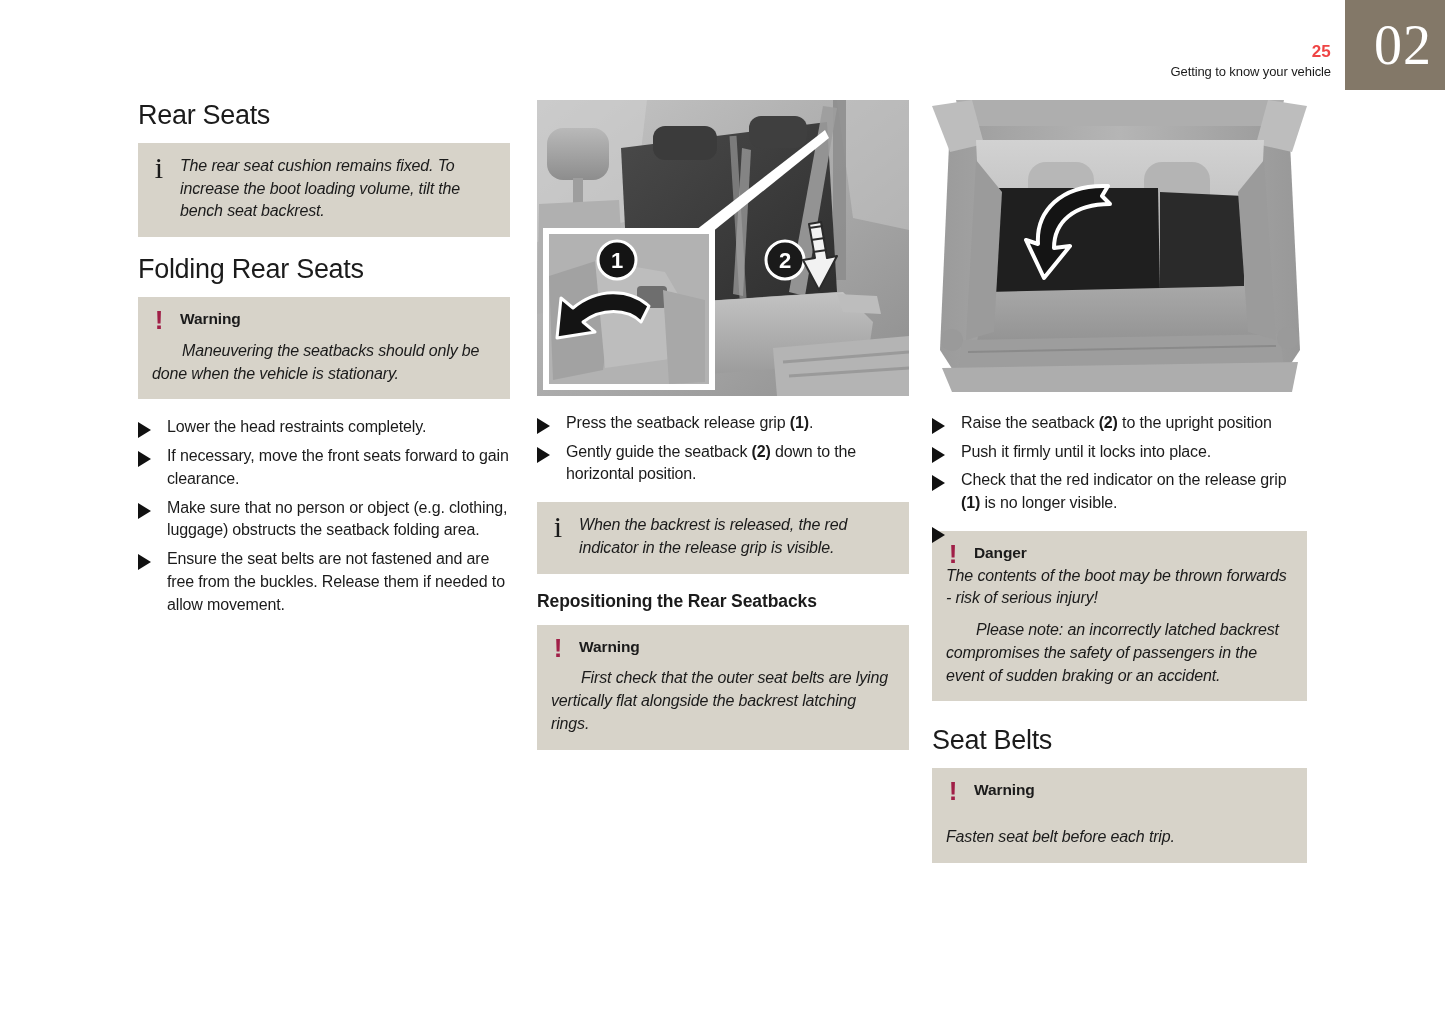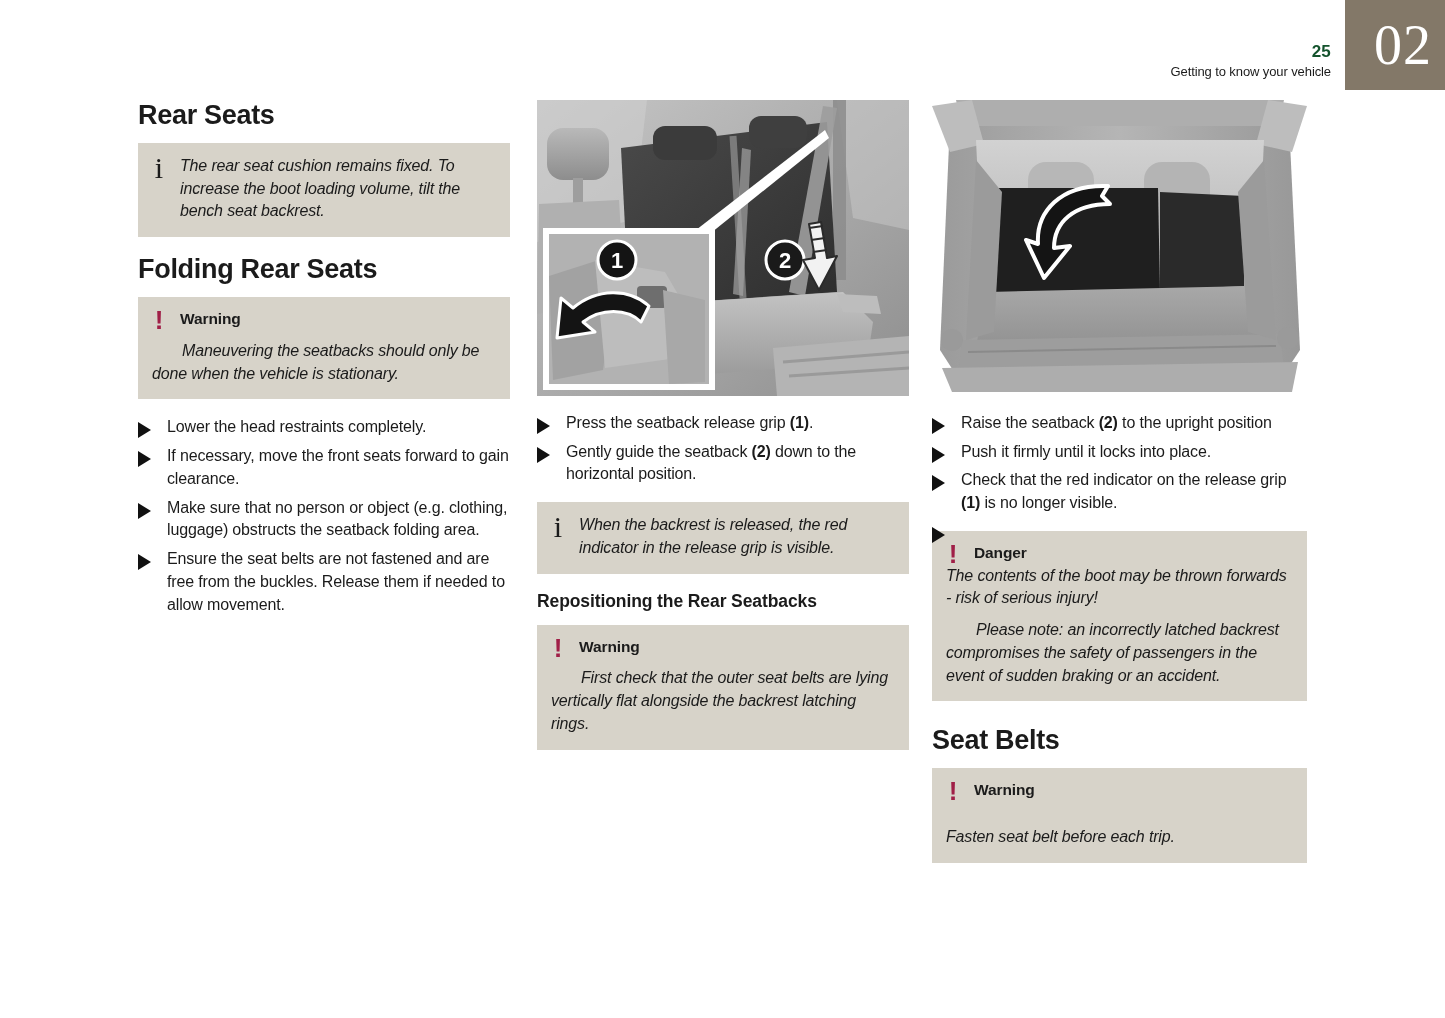--- a/index.html
+++ b/index.html
@@ -34,21 +34,21 @@
     color: #ffffff;
     line-height: 1;
     letter-spacing: 1px;
   }
   .page-number {
     position: absolute;
     right: 114px;
     top: 42px;
     font-size: 17px;
     font-weight: bold;
-    color: #14532d;
+    color: #ef4444;
     letter-spacing: .2px;
   }
   .chapter-title {
     position: absolute;
     right: 114px;
     top: 64px;
     font-size: 13px;
     color: #1b1b1b;
     white-space: nowrap;
     letter-spacing: -.1px;
@@ -59,21 +59,21 @@
     position: absolute;
     top: 100px;
   }
   .col-left   { left: 138px;  width: 372px; }
   .col-mid    { left: 537px;  width: 372px; }
   .col-right  { left: 932px;  width: 375px; }
 
   
   h1.sec-title {
     font-size: 27px;
-    font-weight: bold;
+    font-weight: normal;
     margin: 0 0 12px 0;
     letter-spacing: -.3px;
     line-height: 1.15;
     color: #1b1b1b;
   }
   h2.sub-title {
     font-size: 17.5px;
     font-weight: bold;
     margin: 0 0 13px 0;
     letter-spacing: -.1px;

